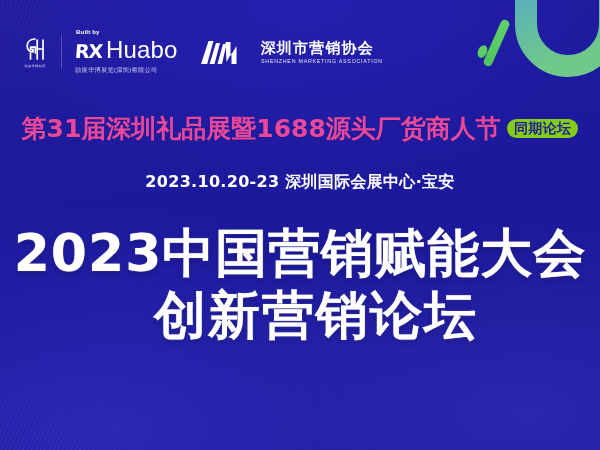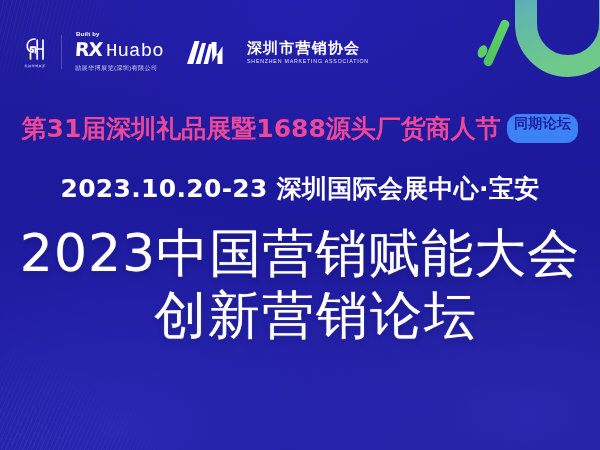--- a/index.html
+++ b/index.html
@@ -166,25 +166,25 @@
   }
   .rx-mark {
     font-size: 19px;
     font-weight: 800;
     color: #ffffff;
     letter-spacing: -1.2px;
     font-family: "DejaVu Sans", sans-serif;
     transform: skewX(-4deg);
   }
   .rx-word {
-    font-size: 19px;
+    font-size: 24px;
     font-weight: 400;
     color: #ffffff;
     letter-spacing: .2px;
-    font-family: Liberation Mono, monospace;
+    font-family: Liberation Sans, sans-serif;
   }
   .rx-cn {
     font-size: 6.2px;
     color: #c9cdf0;
     letter-spacing: .3px;
     margin-top: 2px;
     white-space: nowrap;
   }
 
   
@@ -232,56 +232,56 @@
     letter-spacing: 0px;
     white-space: nowrap;
     font-family: "DejaVu Sans", "Liberation Sans", sans-serif;
     text-shadow: 0 1px 0 rgba(0,0,0,.10);
     text-align: right;
   }
   .event-badge {
     display: inline-flex;
     align-items: center;
     justify-content: center;
-    padding: 2px 7px 13px;
+    padding: 2px 7px 3px;
     border-radius: 12px;
-    background: #3b82f6;
+    background: #84cc16;
     color: #1f1b9d;
     font-size: 14px;
     font-weight: 700;
     letter-spacing: .4px;
     white-space: nowrap;
     line-height: 1;
     font-family: "DejaVu Sans", "Liberation Sans", sans-serif;
   }
 
   .event-date {
     position: absolute;
     left: 0; right: 0;
     top: 172px;
     text-align: center;
-    font-size: 25px;
+    font-size: 16px;
     font-weight: 700;
     color: #ffffff;
     letter-spacing: .3px;
     white-space: nowrap;
     font-family: "DejaVu Sans", "Liberation Sans", sans-serif;
   }
 
   .main-title {
     position: absolute;
     left: 0; right: 0;
     top: 222px;
     text-align: center;
   }
   .main-title .mt-line {
     display: block;
     font-size: 52px;
     line-height: 62px;
-    font-weight: 400;
+    font-weight: 700;
     color: #ffffff;
     letter-spacing: 1px;
     white-space: nowrap;
     font-family: "DejaVu Sans", "Liberation Sans", sans-serif;
     text-shadow:
        0 0 1px rgba(255,255,255,.5),
        0 3px 6px rgba(0,0,0,.18);
   }
   .main-title .mt-line.line2 {
     letter-spacing: 2px;

